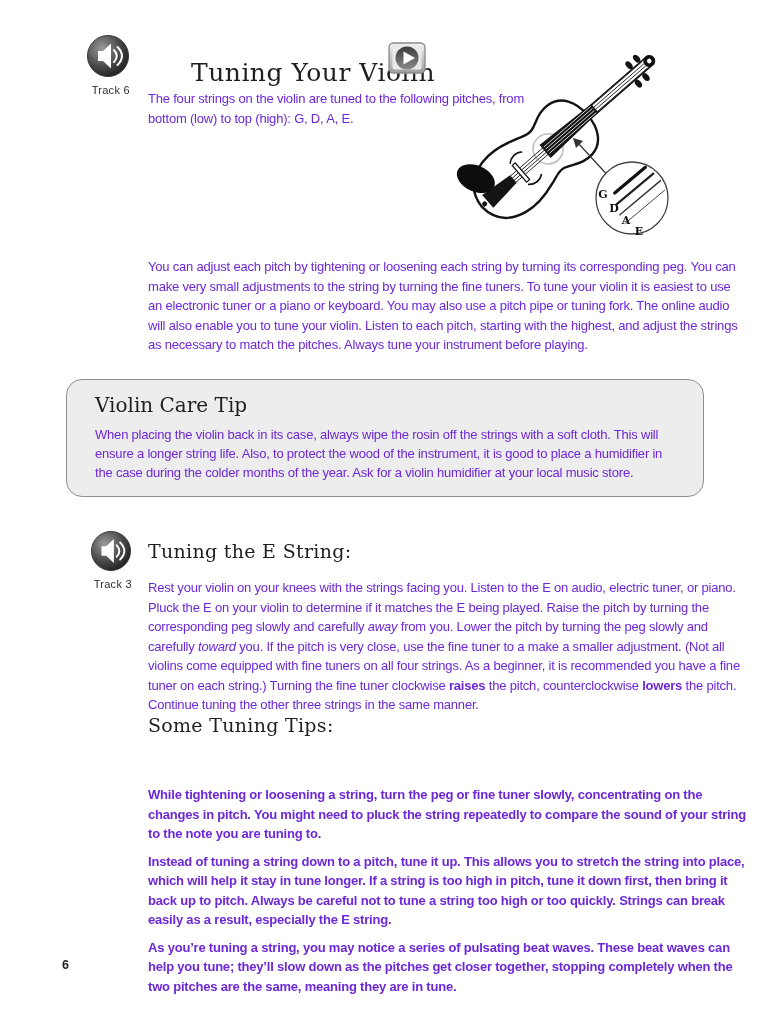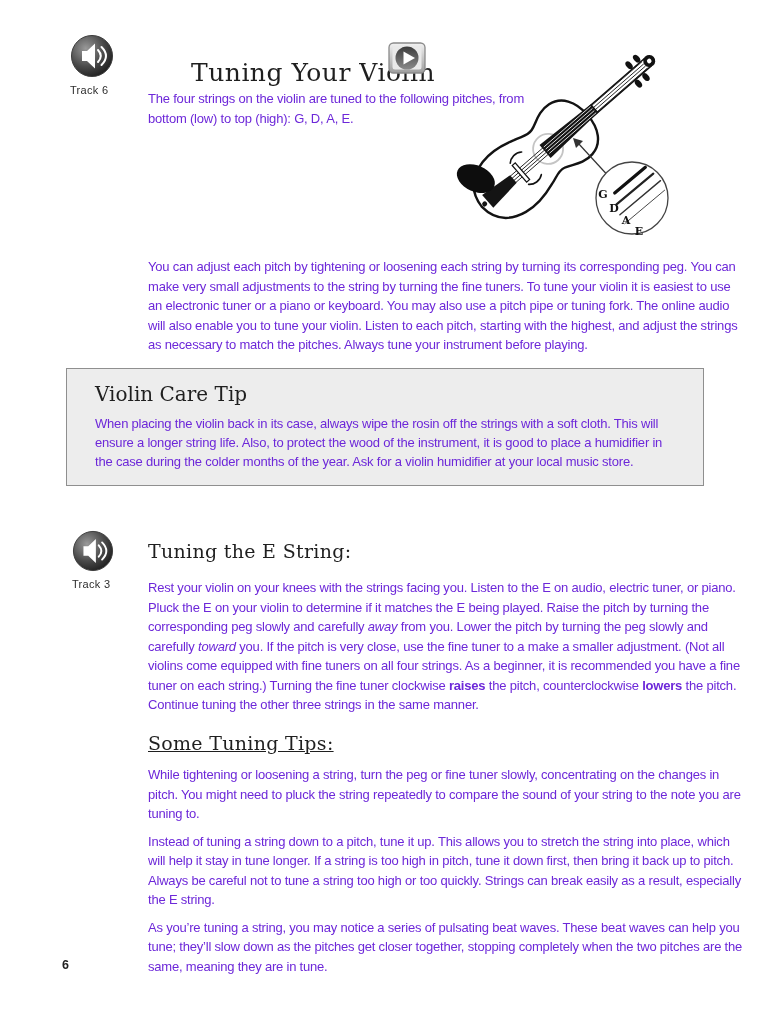--- a/index.html
+++ b/index.html
@@ -5,21 +5,21 @@
   html,body { margin:0; padding:0; background:#fff; }
   .page {
     position:relative; width:768px; height:1024px; background:#ffffff;
     font-family:"Liberation Sans", sans-serif; color:#3f3f3f; overflow:hidden;
   }
   .abs { position:absolute; }
   .serif-head { font-family:"DejaVu Serif","Liberation Serif",serif; color:#1f1f1f; font-weight:normal; margin:0; }
   .page-title { font-size:25px; letter-spacing:0.5px; }
   .section-title { font-size:19px; letter-spacing:0.3px; }
   .body-text { font-size:13px; line-height:19.5px; letter-spacing:-0.2px; color:#6d28d9; margin:0; }
-  .audio-badge { width:60px; text-align:left; }
+  .audio-badge { width:60px; text-align:right; }
   .track-label { font-size:11px; color:#2e2e2e; margin-top:2px; letter-spacing:0.3px; }
   .care-box {
     box-sizing:border-box; width:638px; height:118px;
     background:#ededed; border:1.5px solid #8f8f8f;
   }
   .care-box h2 { margin:13px 0 8px 28px; font-size:20px; }
   .care-box p { margin:0 24px 4px 28px; font-size:13px; line-height:19px; letter-spacing:-0.2px; }
   .tips p { margin:0 0 8px 0; }
   .italic { font-style:italic;text-align:center; }
   .bold { font-weight:bold; }
@@ -141,36 +141,36 @@
         <text x="158" y="158">G</text>
         <text x="169" y="172">D</text>
         <text x="181" y="184">A</text>
         <text x="194" y="195">E</text>
       </g>
     </g>
   </svg>
 
   <p class="abs body-text" style="left:148px; top:257px; width:598px;">You can adjust each pitch by tightening or loosening each string by turning its corresponding peg. You can make very small adjustments to the string by turning the fine tuners. To tune your violin it is easiest to use an electronic tuner or a piano or keyboard. You may also use a pitch pipe or tuning fork. The online audio will also enable you to tune your violin. Listen to each pitch, starting with the highest, and adjust the strings as necessary to match the pitches. Always tune your instrument before playing.</p>
 
-  <div class="abs care-box" style="left:66px; top:368px;">
+  <div class="abs care-box" style="left:66px; top:379px;border-radius:16px;">
     <h2 class="serif-head">Violin Care Tip</h2>
     <p class="body-text">When placing the violin back in its case, always wipe the rosin off the strings with a soft cloth. This will ensure a longer string life. Also, to protect the wood of the instrument, it is good to place a humidifier in the case during the colder months of the year. Ask for a violin humidifier at your local music store.</p>
   </div>
 
   <div class="abs audio-badge" style="left:72px; top:530px;">
     <svg width="42" height="42" viewBox="0 0 44 44">
         <use href="#speakerIcon"></use>
       </svg>
     <div class="track-label">Track 3</div>
   </div>
 
   <h2 class="abs serif-head section-title" style="left:148px; top:540px;">Tuning the E String:</h2>
   <p class="abs body-text" style="left:148px; top:578px; width:606px;"><span>Rest your violin on your knees with the strings facing you. Listen to the E on audio, electric tuner, or piano. Pluck the E on your violin to determine if it matches the E being played. Raise the pitch by turning the corresponding peg slowly and carefully </span><span class="italic">away</span><span> from you. Lower the pitch by turning the peg slowly and carefully </span><span class="italic">toward</span><span> you. If the pitch is very close, use the fine tuner to a make a smaller adjustment. (Not all violins come equipped with fine tuners on all four strings. As a beginner, it is recommended you have a fine tuner on each string.) Turning the fine tuner clockwise </span><span class="bold">raises</span><span> the pitch, counterclockwise </span><span class="bold">lowers</span><span> the pitch. Continue tuning the other three strings in the same manner.</span></p>
 
-  <h2 class="abs serif-head section-title" style="left:148px; top:732px;text-decoration:underline;">Some Tuning Tips:</h2>
-  <div class="abs tips body-text" style="left:148px; top:765px; width:600px;">
+  <h2 class="abs serif-head section-title" style="left:148px; top:714px;">Some Tuning Tips:</h2>
+  <div class="abs tips body-text" style="left:148px; top:785px; width:600px;font-weight:bold;">
     <p>While tightening or loosening a string, turn the peg or fine tuner slowly, concentrating on the changes in pitch. You might need to pluck the string repeatedly to compare the sound of your string to the note you are tuning to.</p>
     <p>Instead of tuning a string down to a pitch, tune it up. This allows you to stretch the string into place, which will help it stay in tune longer. If a string is too high in pitch, tune it down first, then bring it back up to pitch. Always be careful not to tune a string too high or too quickly. Strings can break easily as a result, especially the E string.</p>
     <p>As you’re tuning a string, you may notice a series of pulsating beat waves. These beat waves can help you tune; they’ll slow down as the pitches get closer together, stopping completely when the two pitches are the same, meaning they are in tune.</p>
   </div>
 
   <div class="abs page-number" style="left:62px; top:958px;">6</div>
 </div>
 
 </body></html>

